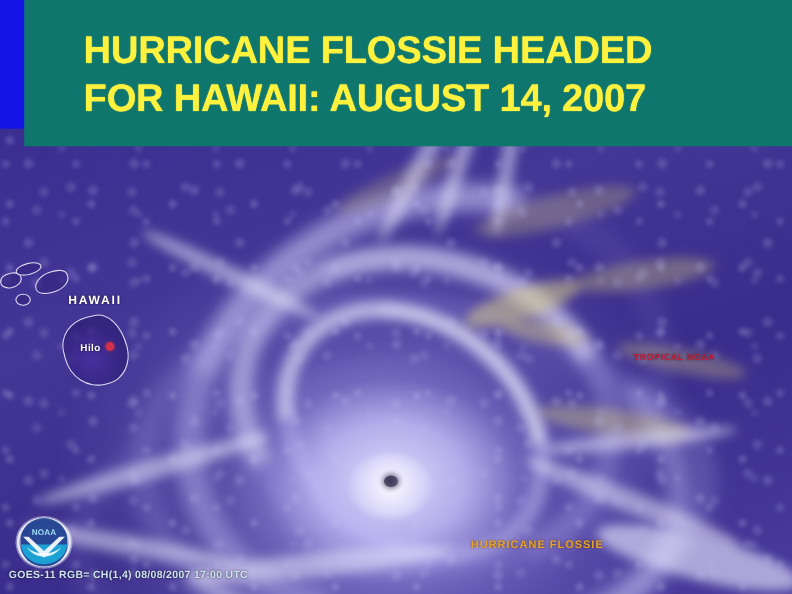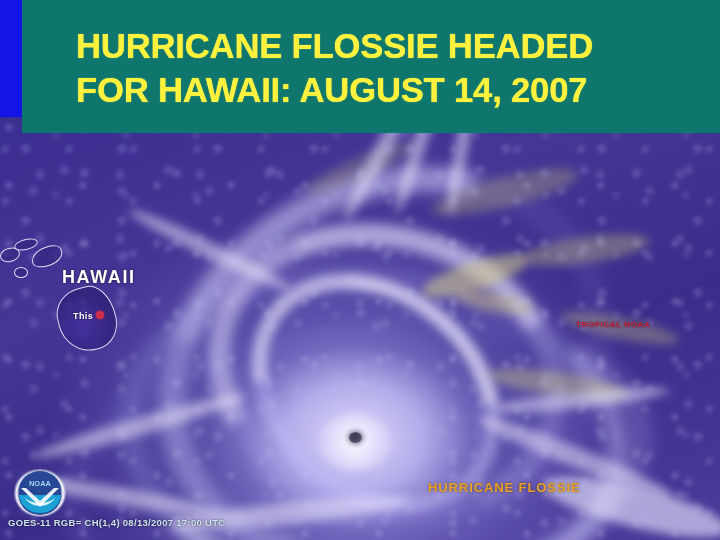--- a/index.html
+++ b/index.html
@@ -234,36 +234,36 @@
   }
 
   .map-label {
     position: absolute;
     color: #FFFFFF;
     font-weight: bold;
     letter-spacing: 1.6px;
     text-shadow: 0 0 2px rgba(0,0,0,0.75);
     white-space: nowrap;
   }
-  #label-hawaii { left: 62px; top: 150px; font-size: 18px; }
+  #label-hawaii { left: 62px; top: 150px; font-size: 11px; }
   #label-hilo   { left: 73px; top: 194px; font-size: 9px; letter-spacing: 0.4px; }
   #dot-hilo {
     position: absolute;
     left: 96px; top: 194px;
     width: 8px; height: 8px;
     border-radius: 50%;
     background: #D0304A;
     box-shadow: 0 0 3px rgba(208,48,74,0.85);
   }
 
   
   #label-flossie {
     position: absolute;
-    left: 428px; top: 363px;
-    font-size: 13px;
+    left: 428px; top: 373px;
+    font-size: 10px;
     font-weight: bold;
     color: #E8A22A;
     letter-spacing: 0.9px;
     text-shadow: 0 0 2px rgba(70,40,0,0.8);
     white-space: nowrap;
   }
   #label-red-annotation {
     position: absolute;
     left: 576px; top: 203px;
     font-size: 8px;
@@ -377,33 +377,33 @@
     <div id="eye-wall"></div>
     <div id="eye"></div>
 
     <div class="island" id="island-kauai"></div>
     <div class="island" id="island-oahu"></div>
     <div class="island" id="island-molokai"></div>
     <div class="island" id="island-maui"></div>
     <div class="island" id="island-bigisland"></div>
 
     <div class="map-label" id="label-hawaii">HAWAII</div>
-    <div class="map-label" id="label-hilo">This</div>
+    <div class="map-label" id="label-hilo">Hilo</div>
     <div id="dot-hilo"></div>
 
     <div id="label-flossie">HURRICANE FLOSSIE</div>
     <div id="label-red-annotation">TROPICAL NOAA</div>
 
     <svg id="noaa-logo" viewBox="0 0 56 52">
       <ellipse cx="28" cy="26" rx="26" ry="24" fill="#cfd6e8" opacity="0.55"></ellipse>
       <ellipse cx="28" cy="26" rx="23.5" ry="21.5" fill="none" stroke="#eef2fa" stroke-width="2.2" opacity="0.9"></ellipse>
       <path d="M7 23 A21 19 0 0 1 49 23 L49 29 A21 19 0 0 1 7 29 Z" fill="#1d3f8f" opacity="0.92"></path>
       <path d="M28 46 A21 19 0 0 0 49 28 L7 28 A21 19 0 0 0 28 46 Z" fill="#1aa6d6" opacity="0.95"></path>
       <path d="M9 21 L28 40 L47 21 L42 21 L28 34 L14 21 Z" fill="#f2f6fc" opacity="0.95"></path>
       <path d="M12 30 C20 42 36 42 44 30 C36 38 20 38 12 30 Z" fill="#ffffff" opacity="0.85"></path>
       <text x="28" y="19" font-family="Liberation Sans, sans-serif" font-size="7.5" font-weight="bold" fill="#9fd8f0" text-anchor="middle">NOAA</text>
     </svg>
 
-    <div id="goes-caption">GOES-11 RGB= CH(1,4) 08/13/2007 17:00 UTC</div>
+    <div id="goes-caption">GOES-11 RGB= CH(1,4) 08/08/2007 17:00 UTC</div>
 
 
   </div>
 </div>
 
 </body></html>

